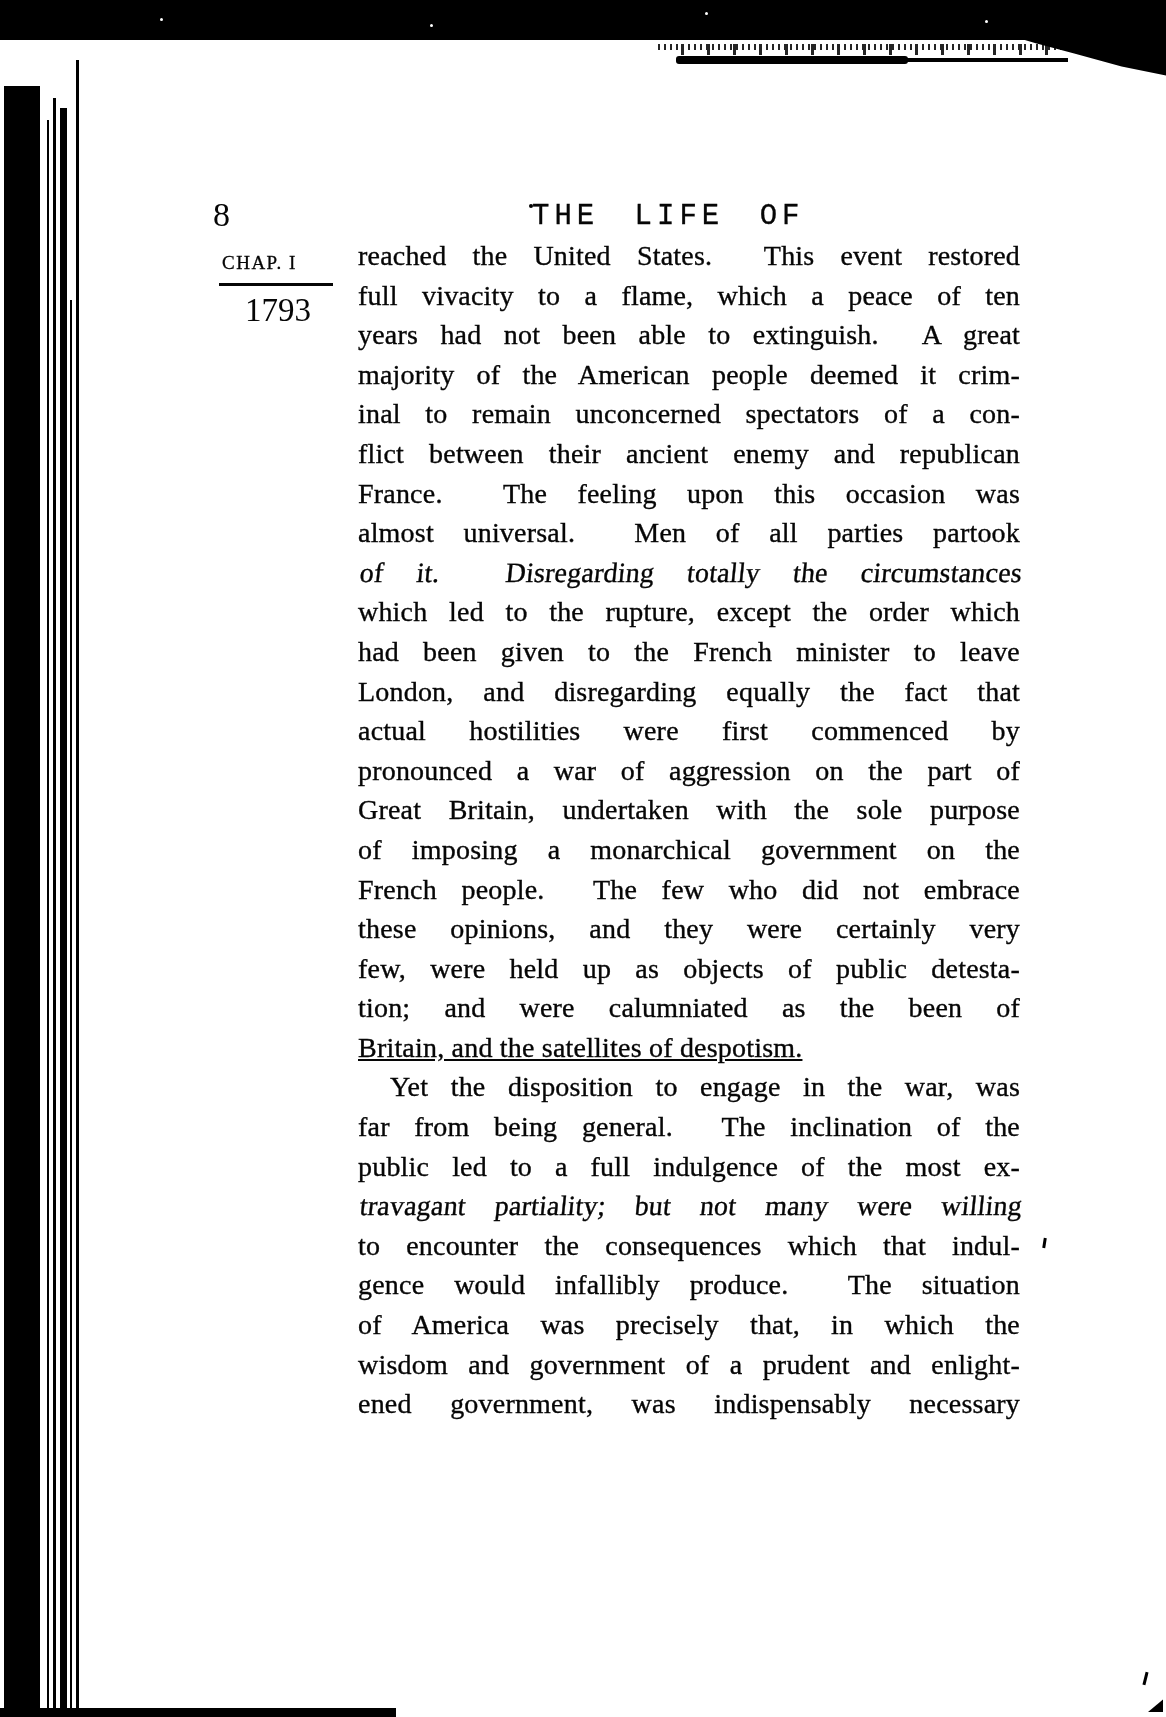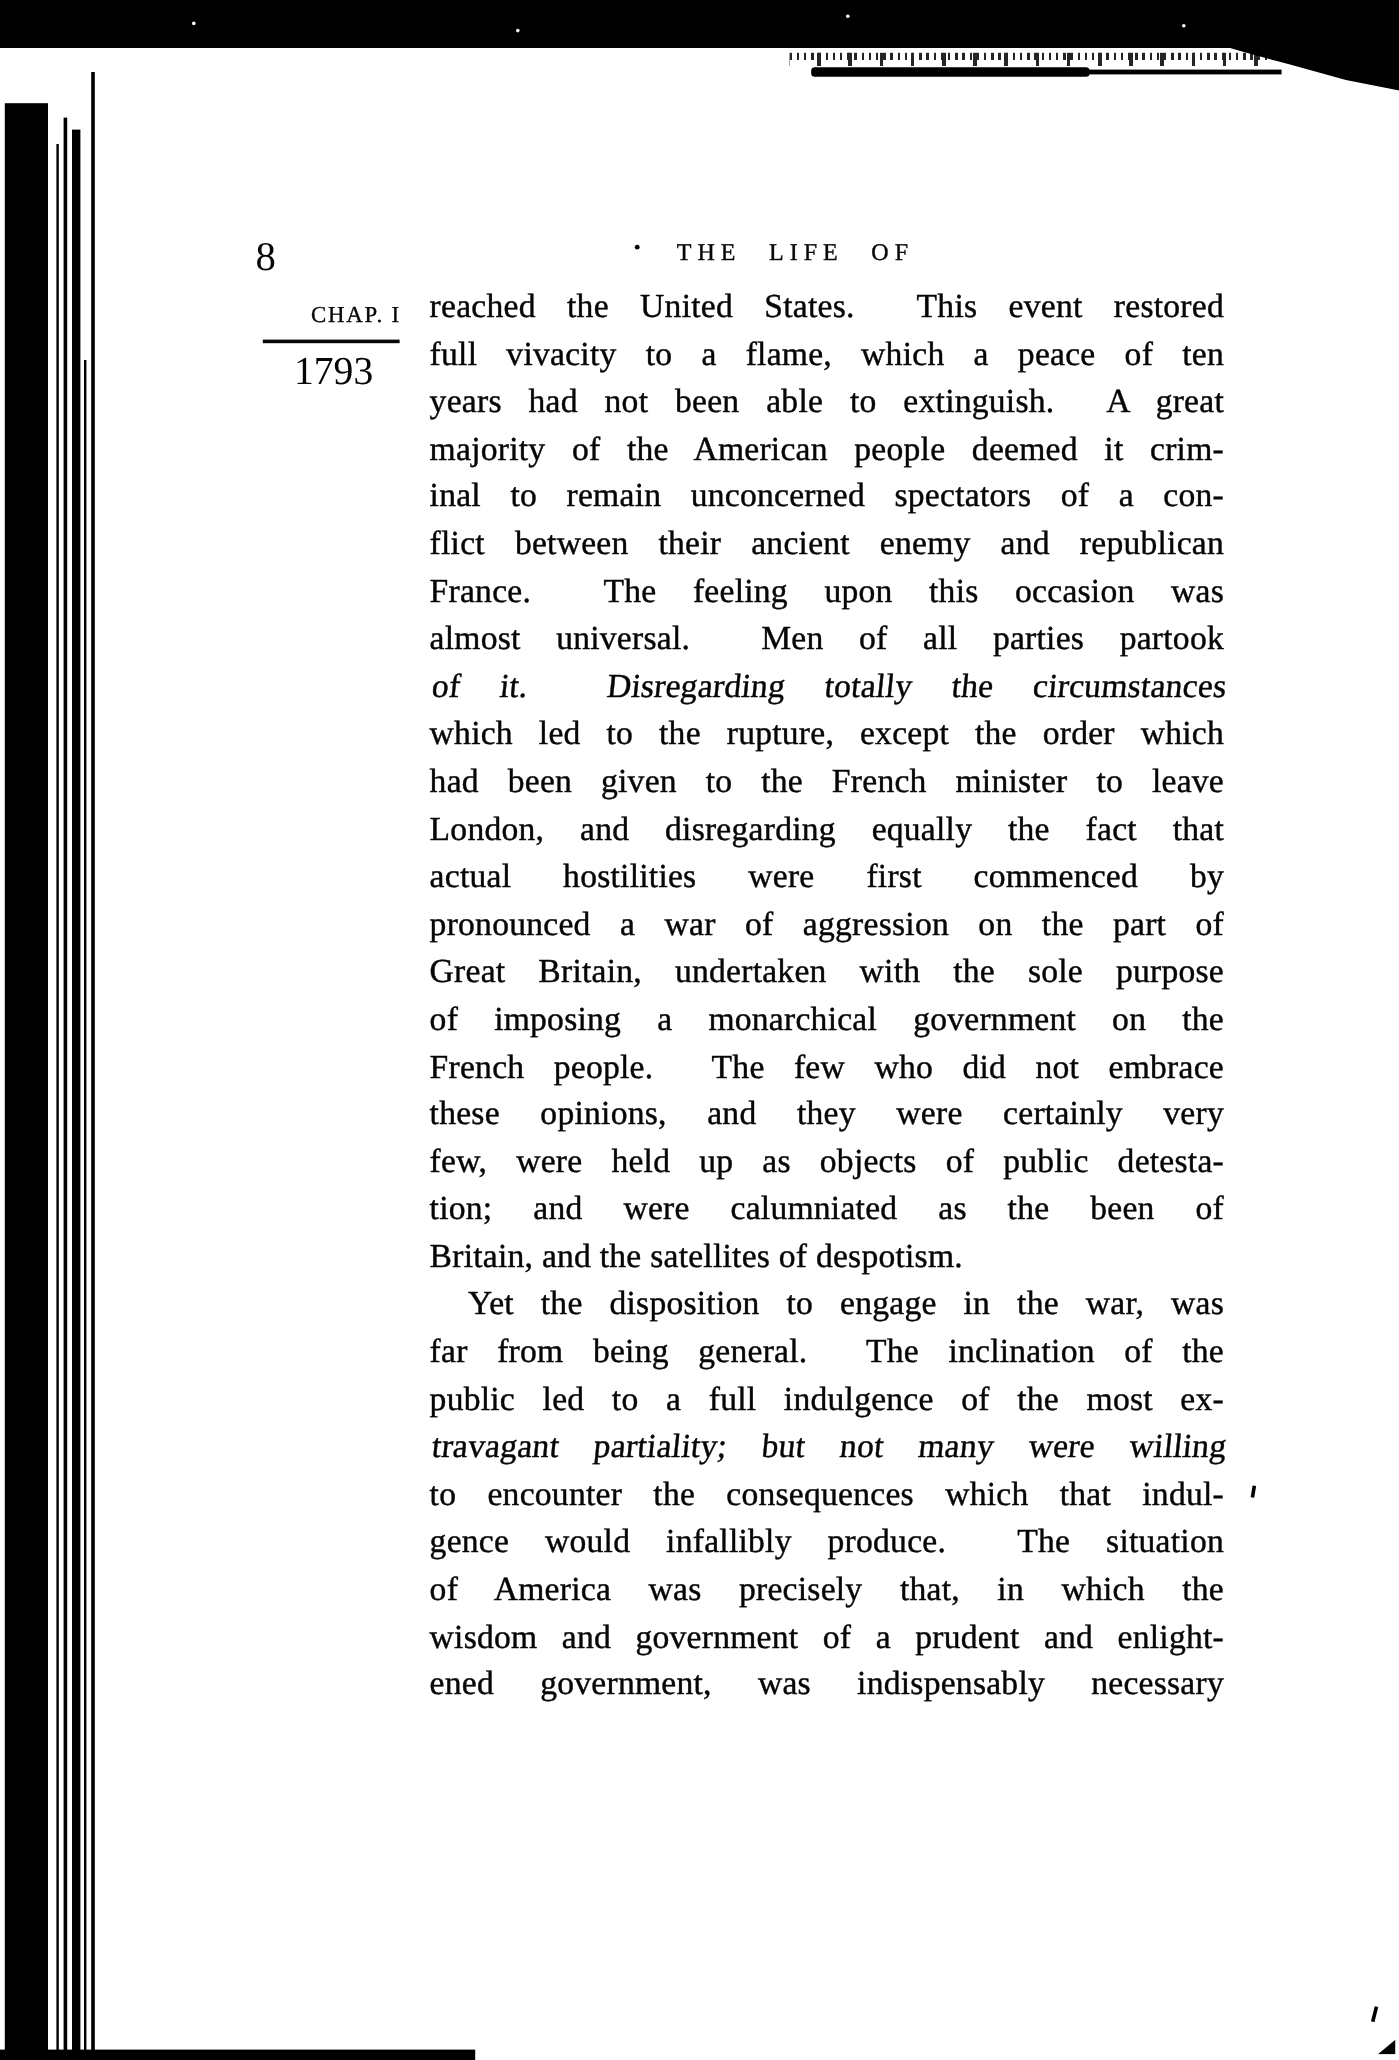--- a/index.html
+++ b/index.html
@@ -33,34 +33,34 @@
   .strip-bottom{left:0;top:1708px;width:396px;height:9px;background:#000;}
   .mark-br-tick{left:1144px;top:1672px;width:3px;height:13px;background:#000;transform:rotate(14deg);}
   .mark-br-blob{left:1148px;top:1696px;width:15px;height:16px;background:#000;
     clip-path:polygon(0 100%,100% 22%,100% 100%);}
   .dot-header{left:529px;top:204px;width:4px;height:4px;background:#000;border-radius:50%;}
   .stray-mark{left:1043px;top:1238px;width:3px;height:10px;background:#000;transform:rotate(9deg);}
   .speck{width:3px;height:3px;background:#fff;border-radius:50%;}
 
   
   .page-number{left:213px;top:196px;font-size:34px;}
-  .running-header{left:564px;top:200px;font-size:20px;letter-spacing:5px;word-spacing:13px;
+  .running-header{left:532px;top:200px;font-size:29px;letter-spacing:5px;word-spacing:13px;font-family:Liberation Mono, monospace;
     -webkit-text-stroke:.3px var(--ink);}
-  .margin-chapter{left:222px;top:252px;width:112px;font-size:19px;letter-spacing:1.5px;text-align:right;
+  .margin-chapter{left:222px;top:252px;width:112px;font-size:19px;letter-spacing:1.5px;text-align:left;
     -webkit-text-stroke:.3px var(--ink);}
   .margin-rule{left:219px;top:283px;width:114px;height:3px;background:var(--ink);}
   .margin-year{left:222px;top:292px;width:112px;font-size:33px;text-align:center;}
 
   .body-text{left:358px;top:236px;width:662px;}
   .line{
     height:39.6px;line-height:39.6px;font-size:28px;letter-spacing:.2px;
     text-align:justify;text-align-last:justify;
     -webkit-text-stroke:.35px var(--ink);
   }
-  .line.para-end{text-align-last:left;}
+  .line.para-end{text-align-last:left;text-decoration:underline;}
   .line.indent{text-indent:32px;}
   .line.slant{transform:skewX(-6deg);transform-origin:0 100%;}
 </style>
 </head>
 <body>
 
 <div class="abs band-top">
   <div class="speck" style="position:absolute;left:160px;top:18px;"></div>
   <div class="speck" style="position:absolute;left:430px;top:24px;"></div>
   <div class="speck" style="position:absolute;left:705px;top:12px;"></div>

